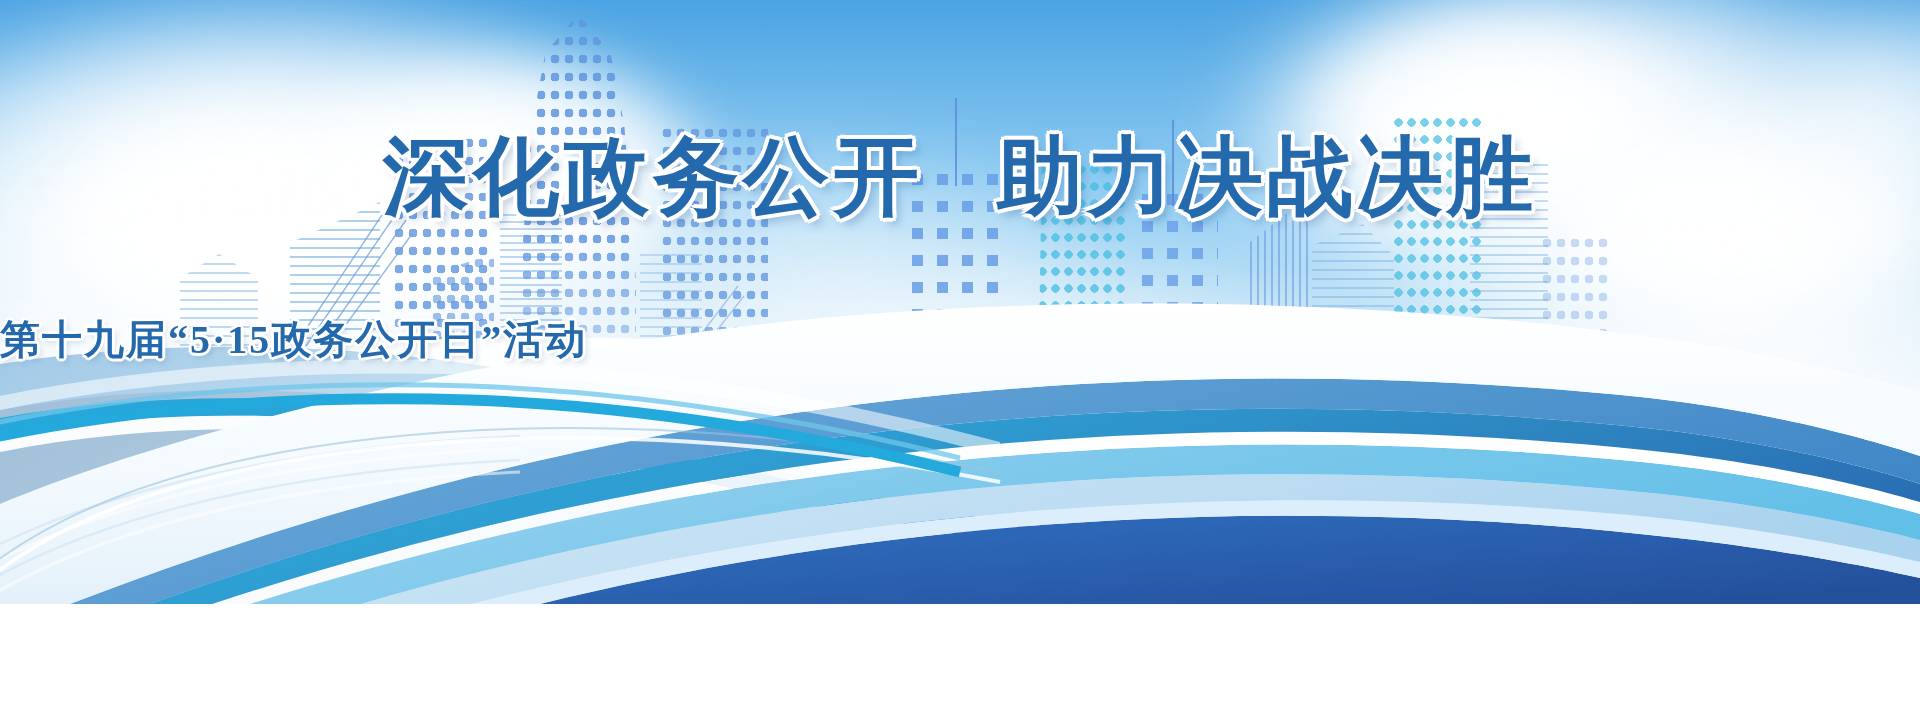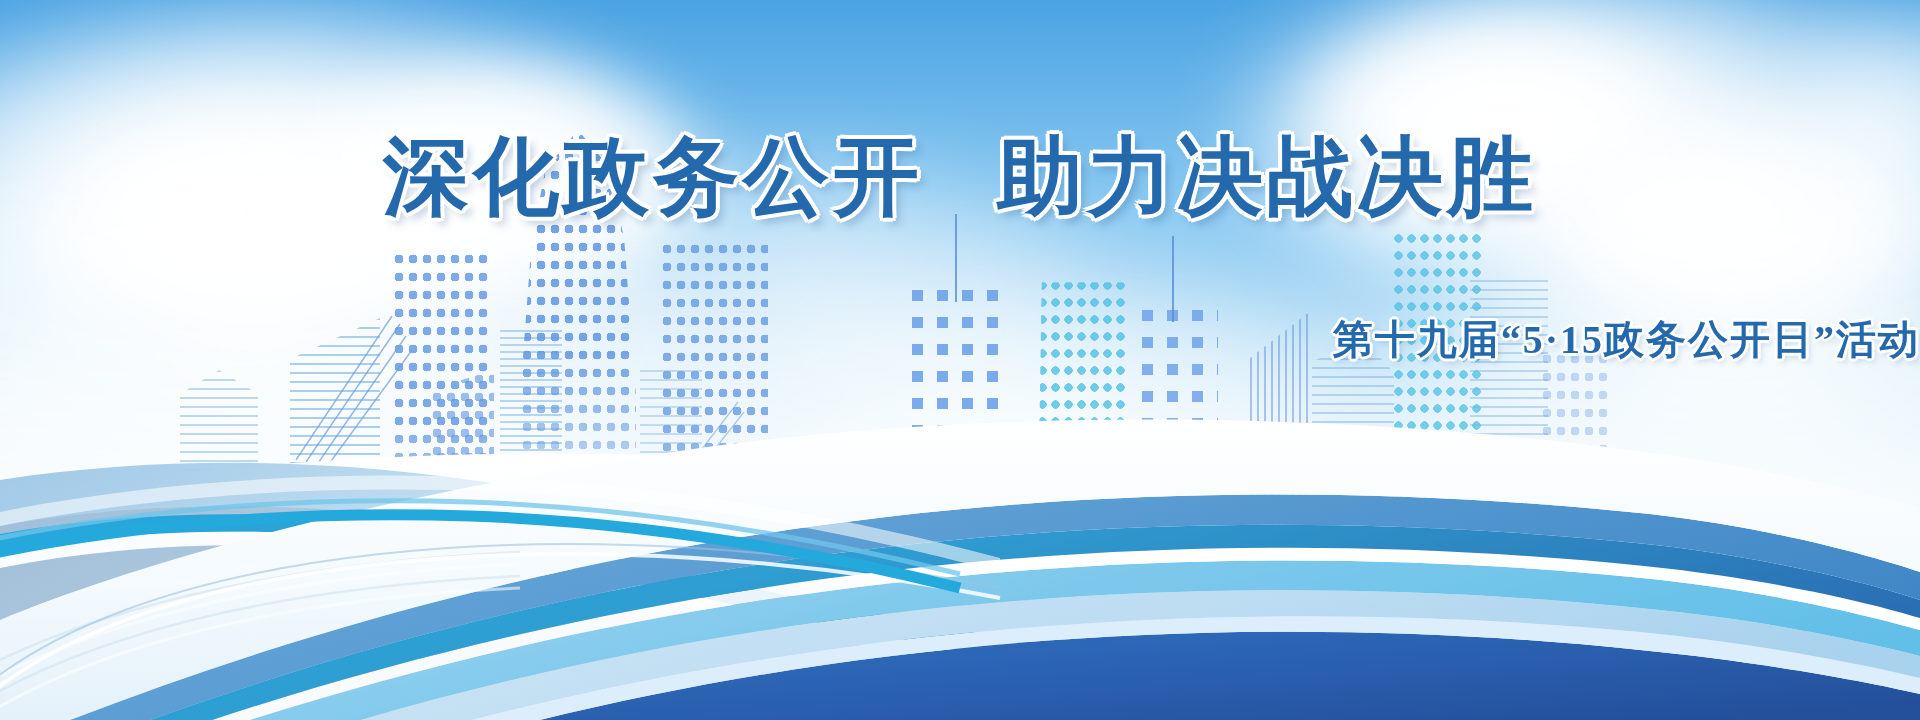--- a/index.html
+++ b/index.html
@@ -1,18 +1,18 @@
 <!DOCTYPE html>
 <html><head>
 <meta charset="utf-8">
 <style>
   html,body{margin:0;padding:0;background:#fff;}
   #stage{
     position:relative;
-    width:1920px;height:720px;
+    width:1920px;height:604px;
     overflow:hidden;
     font-family:"Liberation Serif","DejaVu Serif",serif;
     background:linear-gradient(180deg,#4ba3e3 0%,#6ab6ea 14%,#8ecbf2 30%,#b4ddf6 48%,#d3eaf9 64%,#e7f3fb 78%,#f2f8fd 90%,#f8fbfe 100%);
   }
 
   
   .sky{position:absolute;inset:0;}
   .cloud{position:absolute;border-radius:50%;filter:blur(0px);}
   .c-soft2{filter:blur(28px);}
   .c-soft3{filter:blur(40px);}
@@ -69,21 +69,21 @@
       -3px  3px 0 #ffffff, 3px  3px 0 #ffffff,
       -4px  0   0 #ffffff, 4px  0   0 #ffffff,
        0   -4px 0 #ffffff, 0    4px 0 #ffffff,
        6px  7px 9px rgba(30,80,140,.28);
     white-space:nowrap;
   }
   .title .gap{display:inline-block;width:74px;}
 
   .subtitle-wrap{
     position:absolute;left:0;right:0;top:312px;
-    text-align:right;z-index:40;
+    text-align:left;z-index:40;
   }
   .subtitle{
     display:inline-block;
     font-family:"Liberation Serif","DejaVu Serif",serif;
     font-weight:bold;
     font-size:40px;
     letter-spacing:2px;
     color:#2569ad;
     white-space:nowrap;
     text-shadow:

